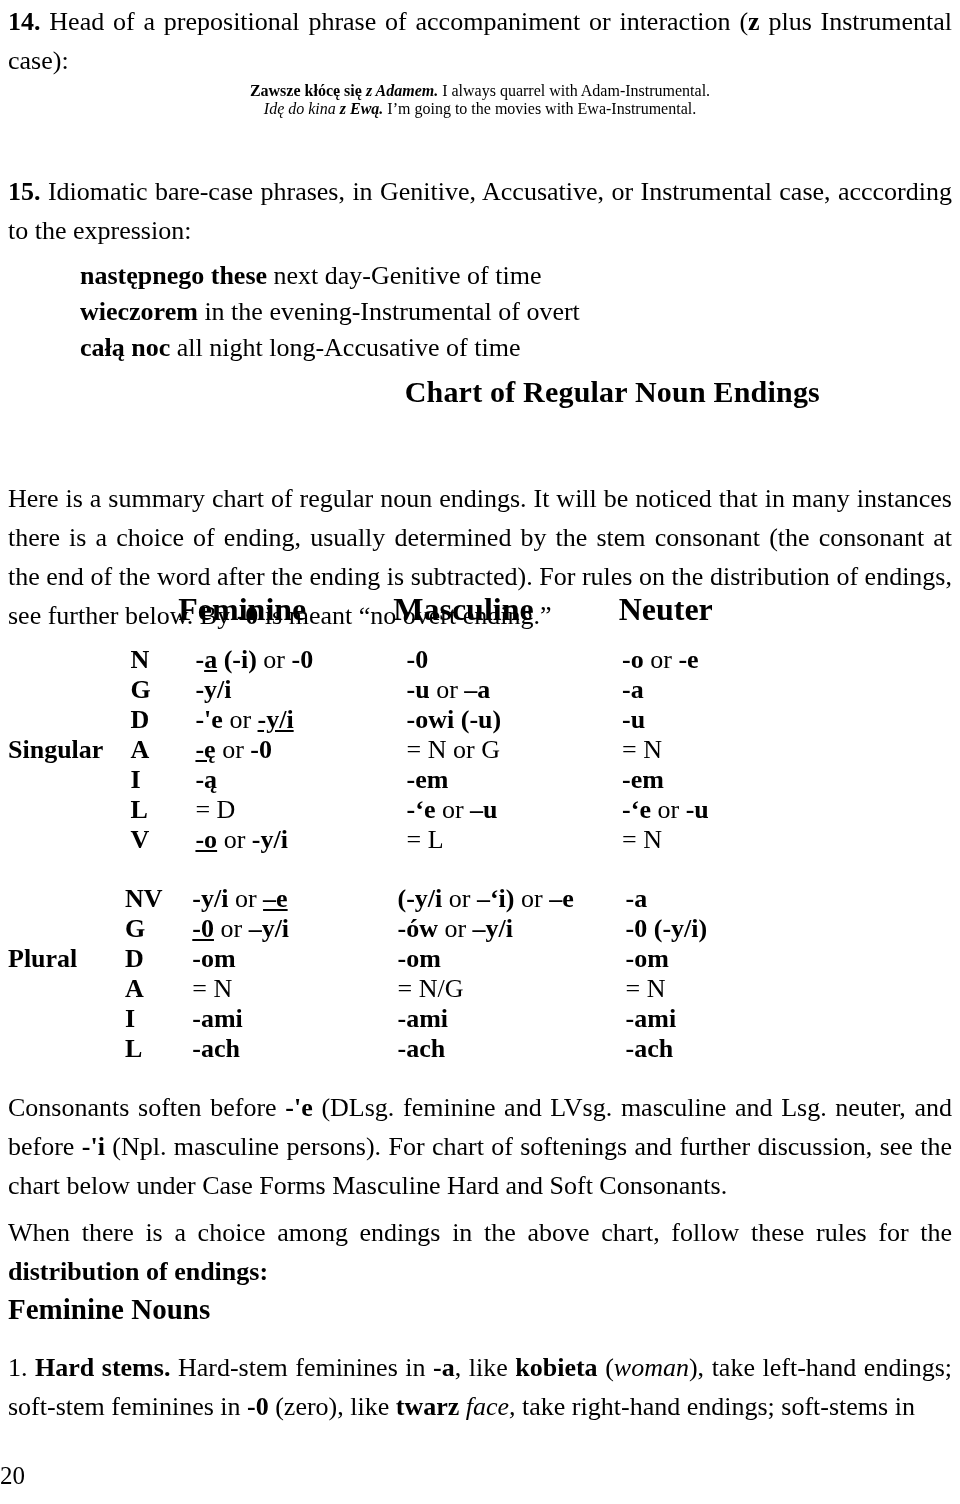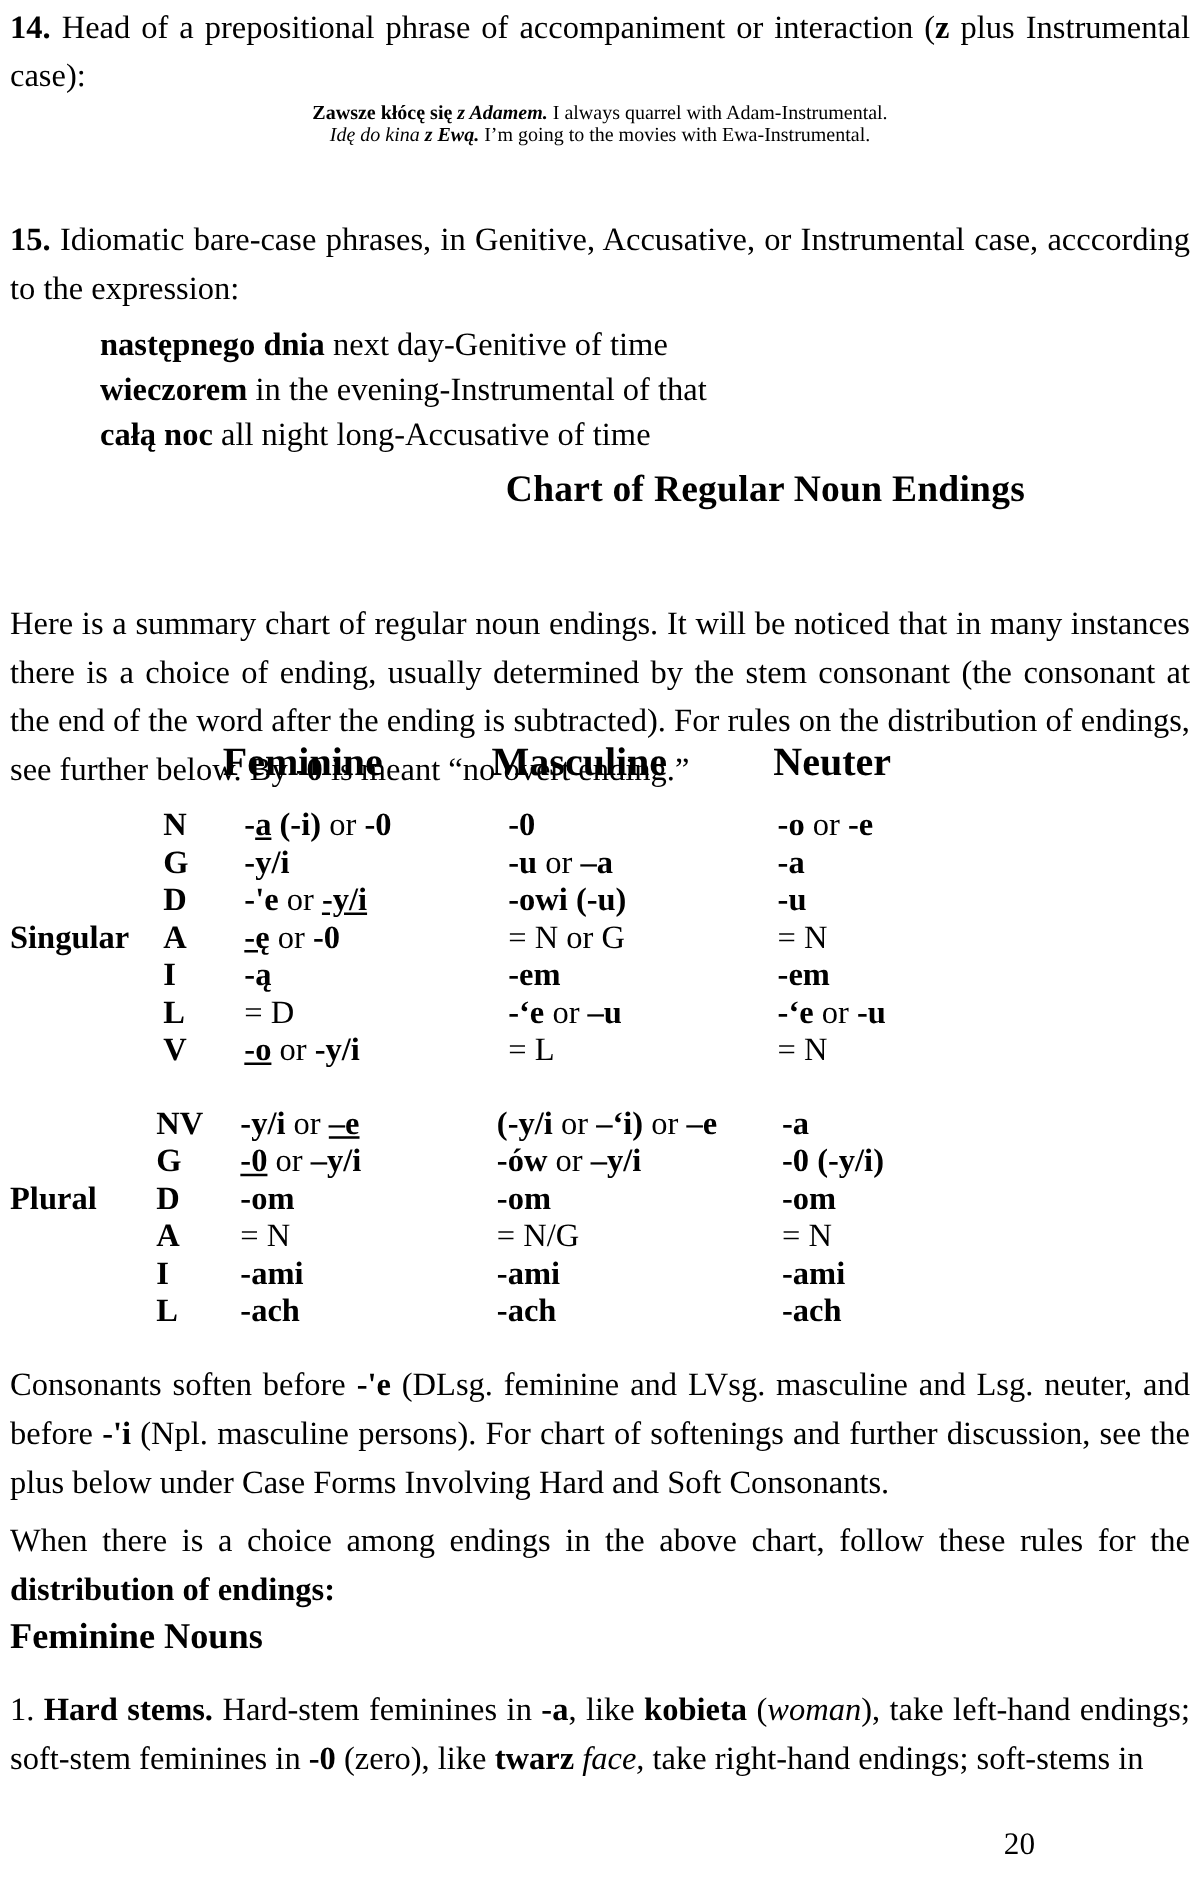--- a/index.html
+++ b/index.html
@@ -136,21 +136,21 @@
   #hard-stems-para {
     position: absolute;
     left: 8px; top: 1348px;
     width: 944px;
   }
 
   #page-number {
     position: absolute;
     left: 0; right: 0;
     top: 1462px;
-    text-align: right;
+    text-align: left;
     font-size: 25px;
   }
 </style>
 </head>
 <body>
 
 <div class="page">
 
   <div id="item14" class="para">
     <span class="b">14.</span>
@@ -166,24 +166,24 @@
     </div>
   </div>
 
   <div id="item15" class="para">
     <span class="b">15.</span>
     <span>Idiomatic bare-case phrases, in Genitive, Accusative, or Instrumental case, acccording to the expression:</span>
   </div>
 
   <div id="ex15" class="examples">
     <div>
-      <span class="b">następnego dnia</span><span> next day-Genitive of time</span>
+      <span class="b">następnego these</span><span> next day-Genitive of time</span>
     </div>
     <div>
-      <span class="b">wieczorem</span><span> in the evening-Instrumental of that</span>
+      <span class="b">wieczorem</span><span> in the evening-Instrumental of overt</span>
     </div>
     <div>
       <span class="b">całą noc</span><span> all night long-Accusative of time</span>
     </div>
   </div>
 
   <div id="chart-heading">Chart of Regular Noun Endings</div>
 
   <div id="intro-para" class="para">
     <span>Here is a summary chart of regular noun endings. It will be noticed that in many instances there is a choice of ending, usually determined by the stem consonant (the consonant at the end of the word after the ending is subtracted). For rules on the distribution of endings, see further below. By </span><span class="b">-0</span><span> is meant “no overt ending.”</span>
@@ -296,21 +296,21 @@
       <td class="col-num"></td>
       <td class="col-case">L</td>
       <td class="col-fem"><b>-ach</b></td>
       <td class="col-masc"><b>-ach</b></td>
       <td class="col-neut"><b>-ach</b></td>
     </tr>
   </tbody>
     </table>
 
   <div id="soften-para" class="para">
-    <span>Consonants soften before </span><span class="b">-'e</span><span> (DLsg. feminine and LVsg. masculine and Lsg. neuter, and before </span><span class="b">-'i</span><span> (Npl. masculine persons). For chart of softenings and further discussion, see the plus below under Case Forms Involving Hard and Soft Consonants.</span>
+    <span>Consonants soften before </span><span class="b">-'e</span><span> (DLsg. feminine and LVsg. masculine and Lsg. neuter, and before </span><span class="b">-'i</span><span> (Npl. masculine persons). For chart of softenings and further discussion, see the chart below under Case Forms Masculine Hard and Soft Consonants.</span>
   </div>
 
   <div id="choice-para" class="para">
     <span>When there is a choice among endings in the above chart, follow these rules for the </span><span class="b">distribution of endings:</span>
   </div>
 
   <div id="fem-nouns-heading">Feminine Nouns</div>
 
   <div id="hard-stems-para" class="para">
     <span>1. </span><span class="b">Hard stems.</span><span> Hard-stem feminines in </span><span class="b">-a</span><span>, like </span><span class="b">kobieta</span><span> (</span><span class="i">woman</span><span>), take left-hand endings; soft-stem feminines in </span><span class="b">-0</span><span> (zero), like </span><span class="b">twarz</span><span class="i"> face,</span><span> take right-hand endings; soft-stems in</span>

